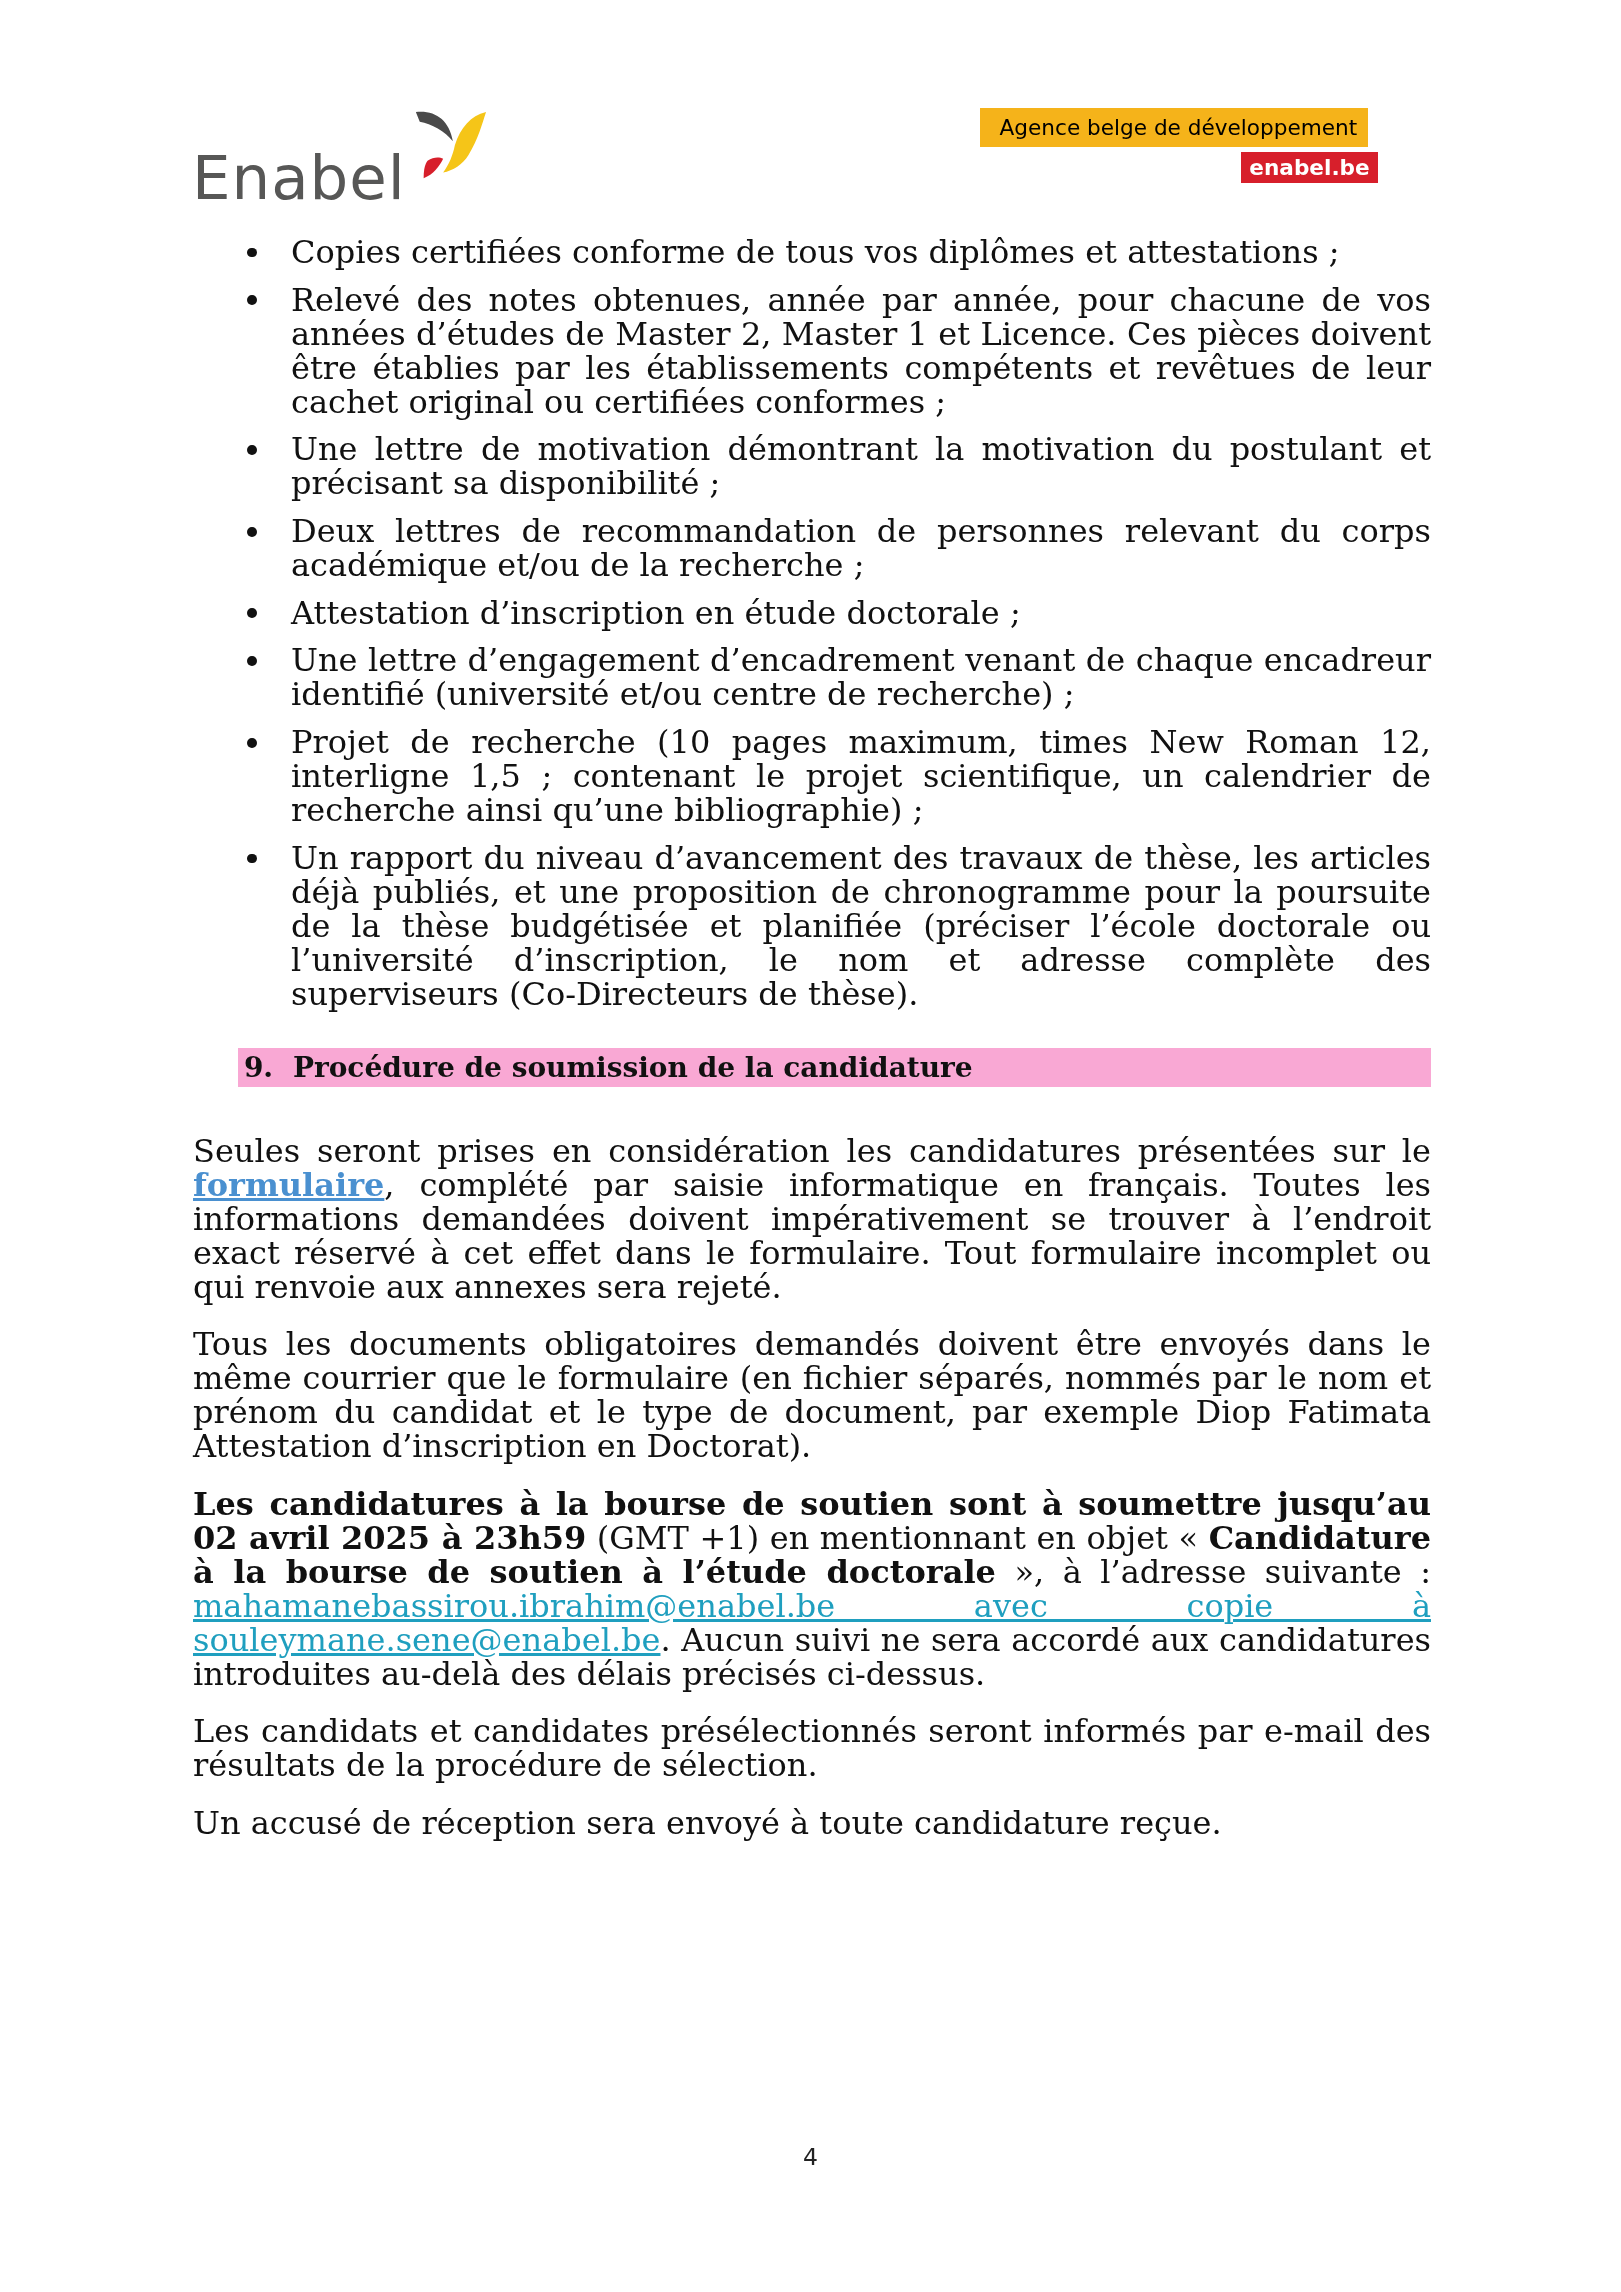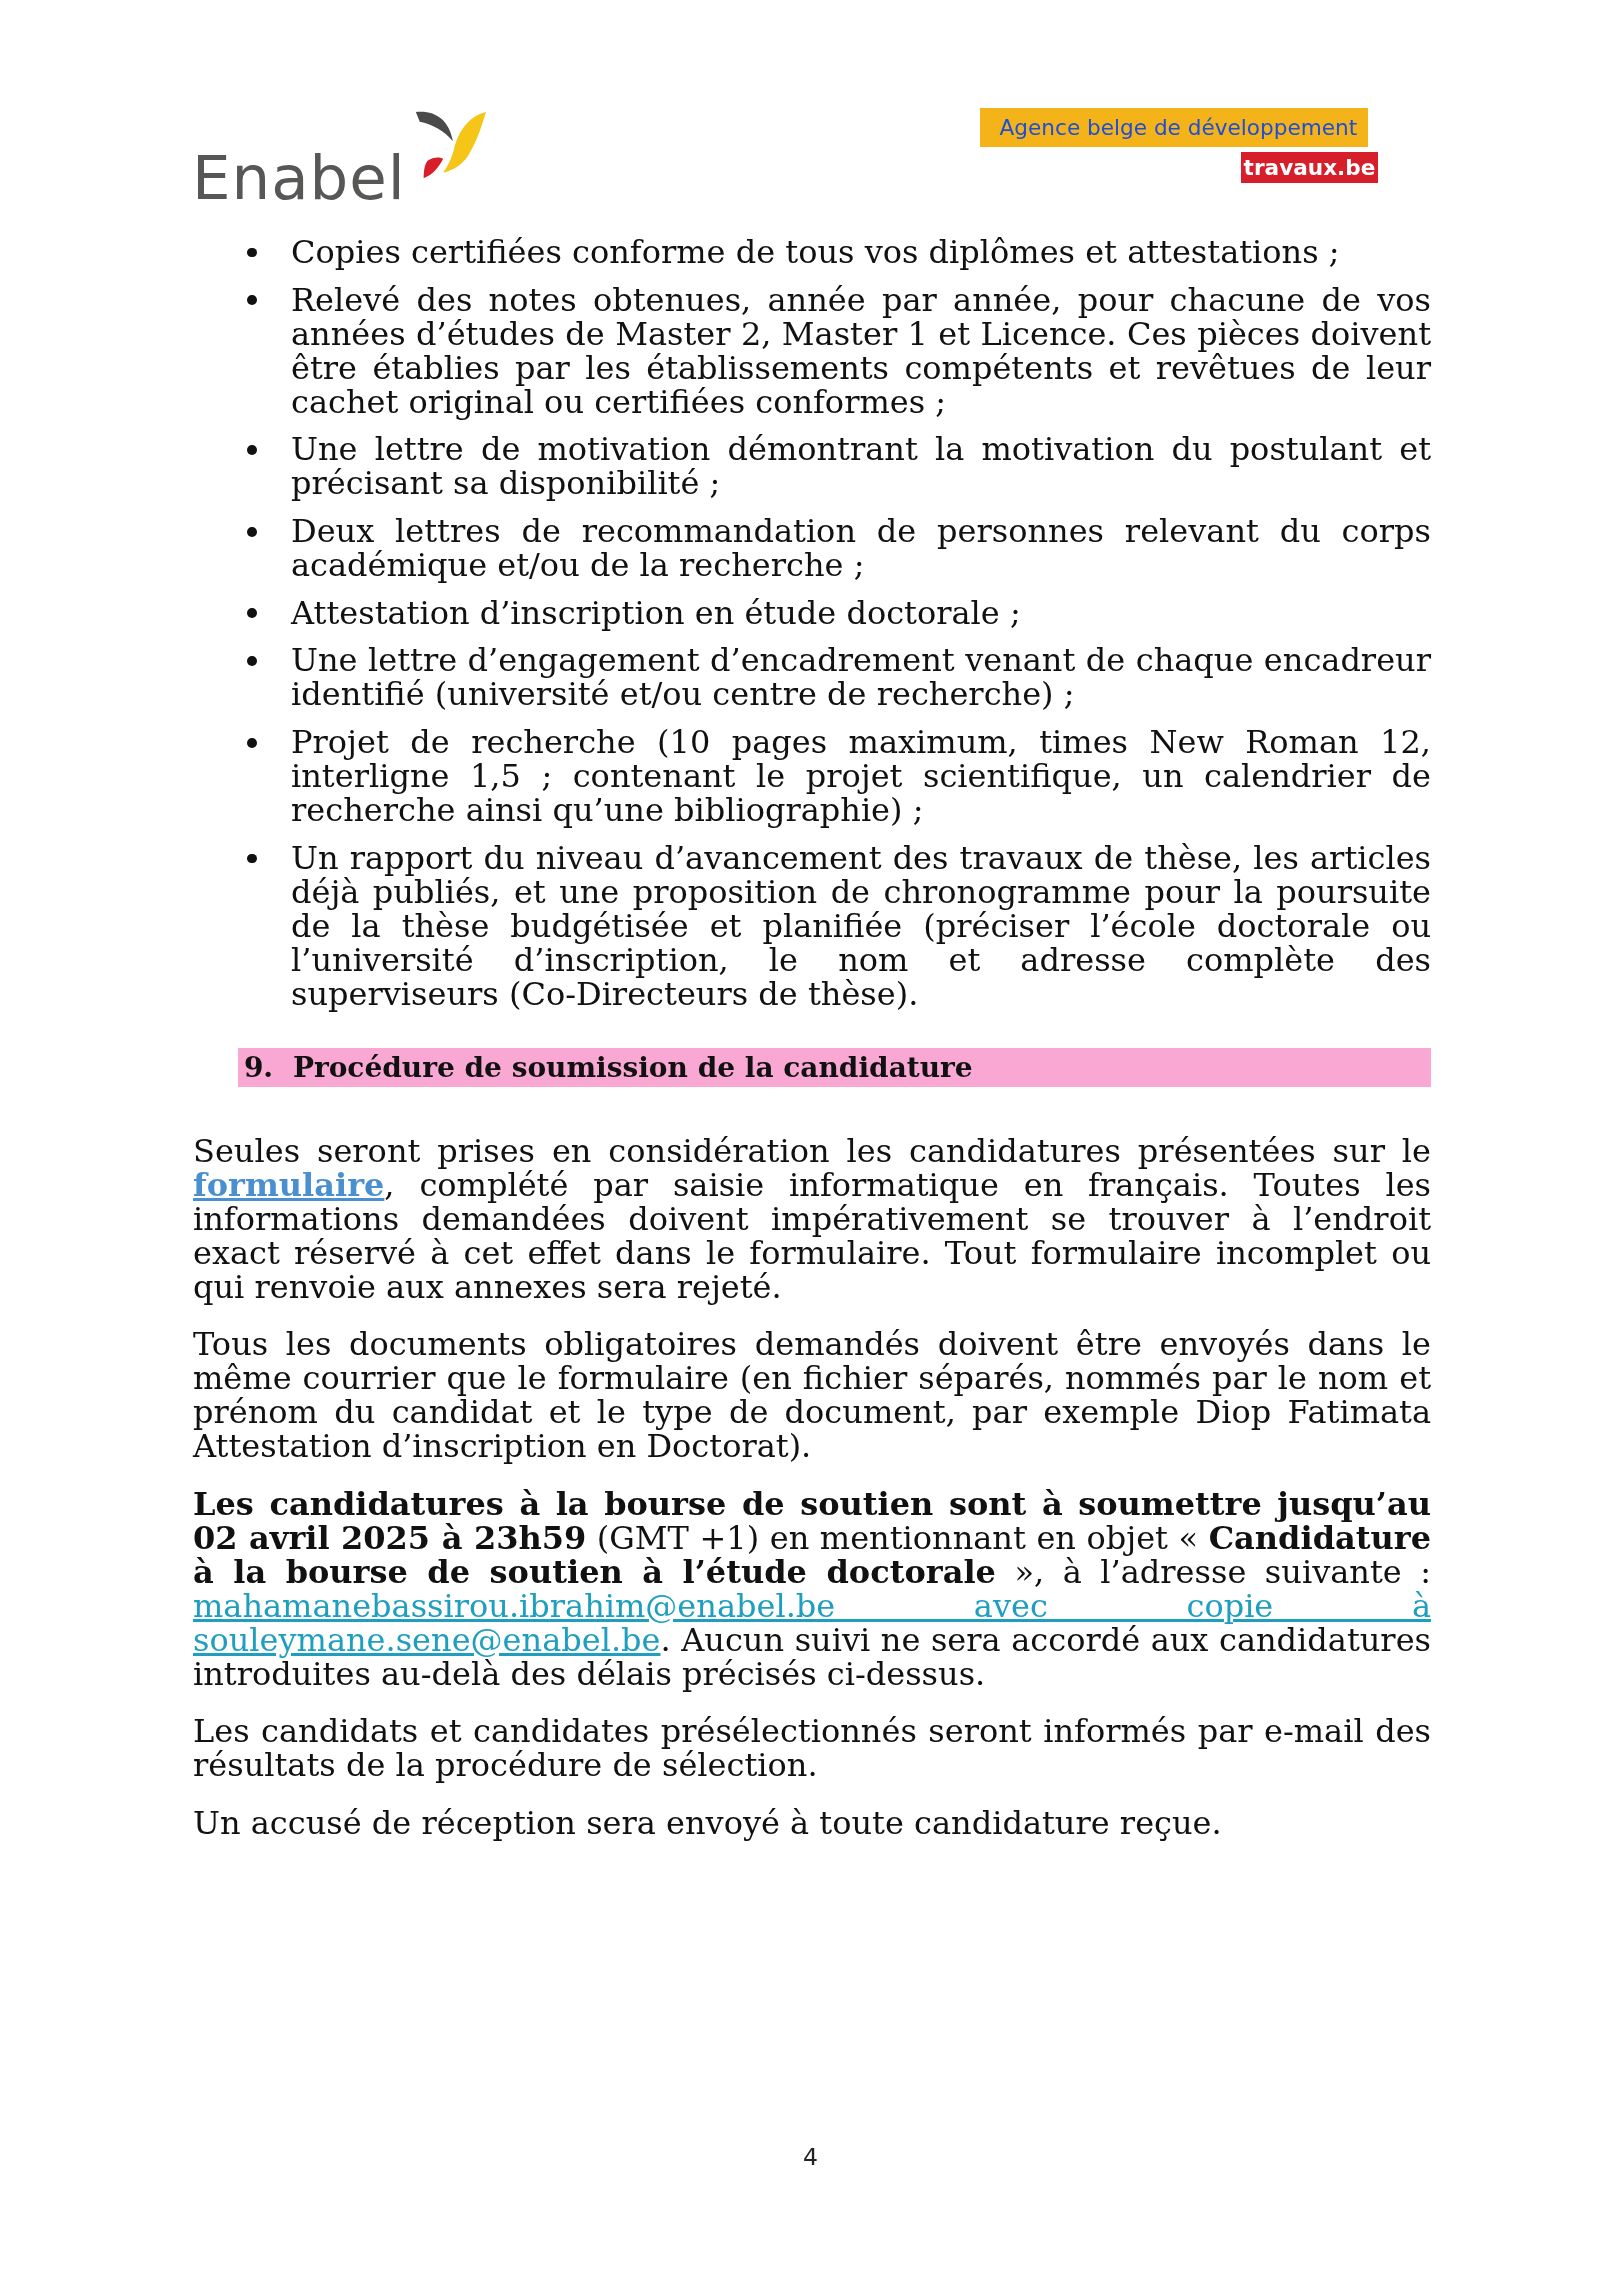--- a/index.html
+++ b/index.html
@@ -54,21 +54,21 @@
       width: 402px;
       height: 78px;
     }
     .agency-band {
       position: absolute;
       left: 0;
       top: 0;
       width: 388px;
       height: 39px;
       background: #f5b31a;
-      color: #1d4ed8;
+      color: #000000;
       font-family: "DejaVu Sans", "Liberation Sans", sans-serif;
       font-size: 21.6px;
       line-height: 39px;
       padding-left: 19.6px;
       box-sizing: border-box;
       white-space: nowrap;
     }
     .agency-url {
       position: absolute;
       left: 261px;
@@ -177,21 +177,21 @@
       <path d="M6 6 C 26 4, 40 14, 44 36 C 36 26, 22 18, 10 16 Z" fill="#4a4a4a"></path>
 
       <path d="M46 40 C 52 22, 62 10, 78 6 C 74 18, 70 34, 60 50 C 54 60, 44 66, 34 68 C 40 60, 44 50, 46 40 Z" fill="#f5c518"></path>
 
       <path d="M18 56 C 24 52, 30 52, 34 54 C 30 62, 24 70, 14 74 C 14 66, 15 60, 18 56 Z" fill="#d71f2b"></path>
     </svg>
   </div>
 
   <div class="logo-agency">
     <div class="agency-band">Agence belge de développement</div>
-    <div class="agency-url">travaux.be</div>
+    <div class="agency-url">enabel.be</div>
   </div>
 
   <div class="content">
 
     <ul class="reqs">
       <li><span class="bullet"></span><span>Copies certifiées conforme de tous vos diplômes et attestations ;</span></li>
       <li><span class="bullet"></span><span>Relevé des notes obtenues, année par année, pour chacune de vos années d’études de Master 2, Master 1 et Licence. Ces pièces doivent être établies par les établissements compétents et revêtues de leur cachet original ou certifiées conformes ;</span></li>
       <li><span class="bullet"></span><span>Une lettre de motivation démontrant la motivation du postulant et précisant sa disponibilité ;</span></li>
       <li><span class="bullet"></span><span>Deux lettres de recommandation de personnes relevant du corps académique et/ou de la recherche ;</span></li>
       <li><span class="bullet"></span><span>Attestation d’inscription en étude doctorale ;</span></li>

